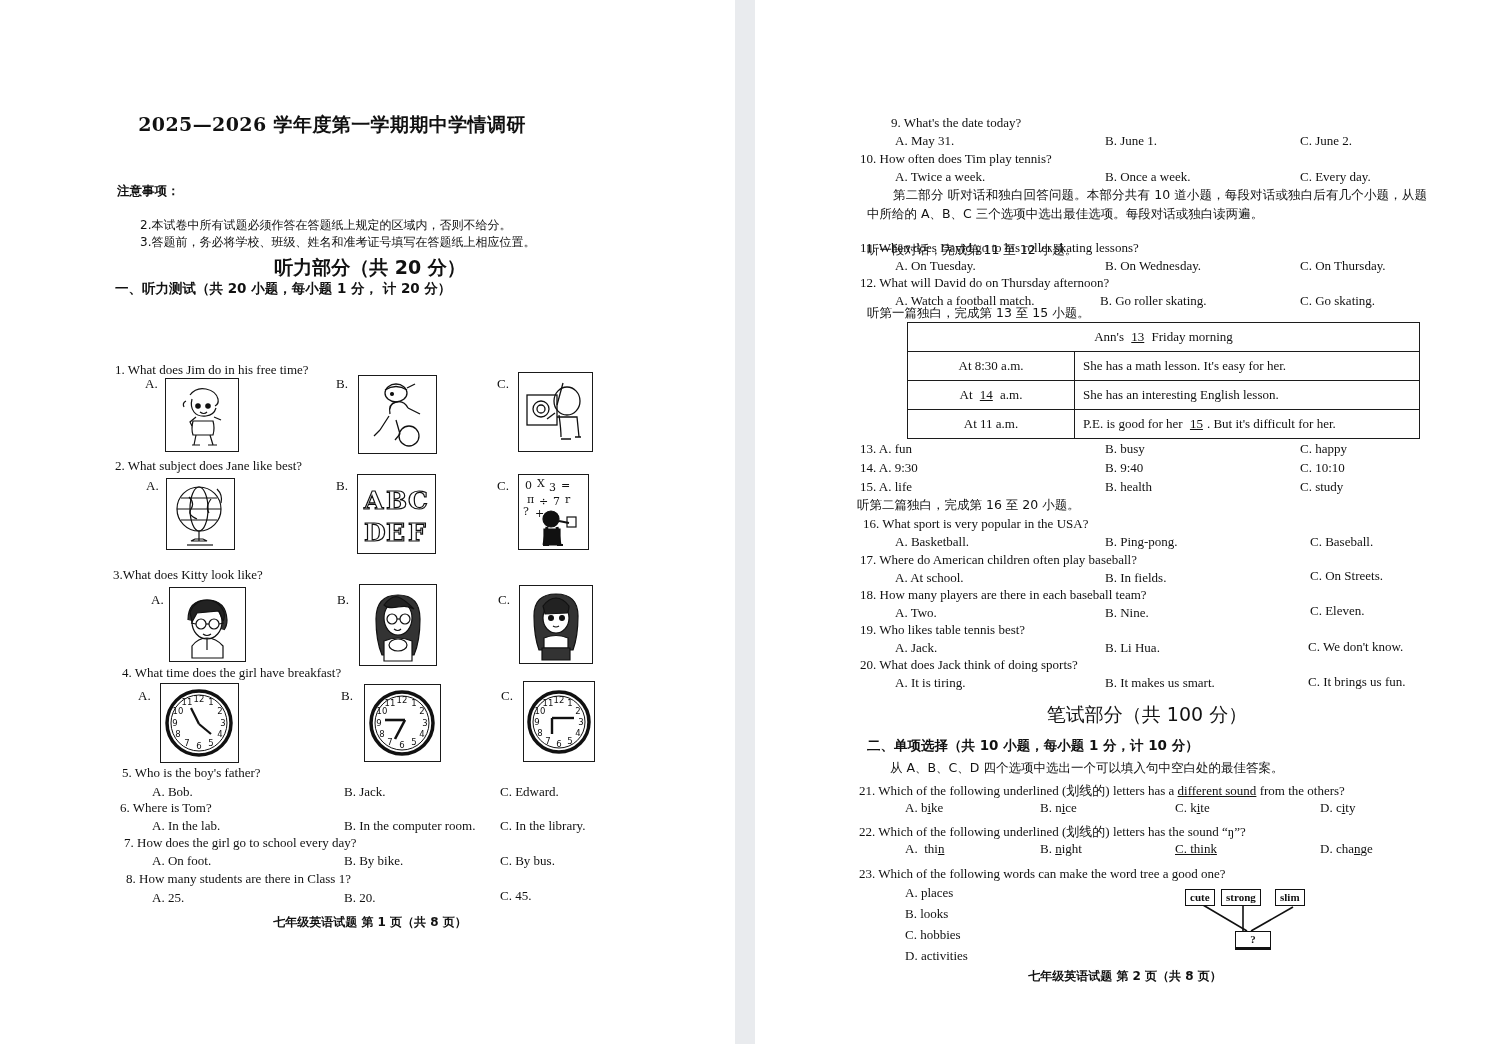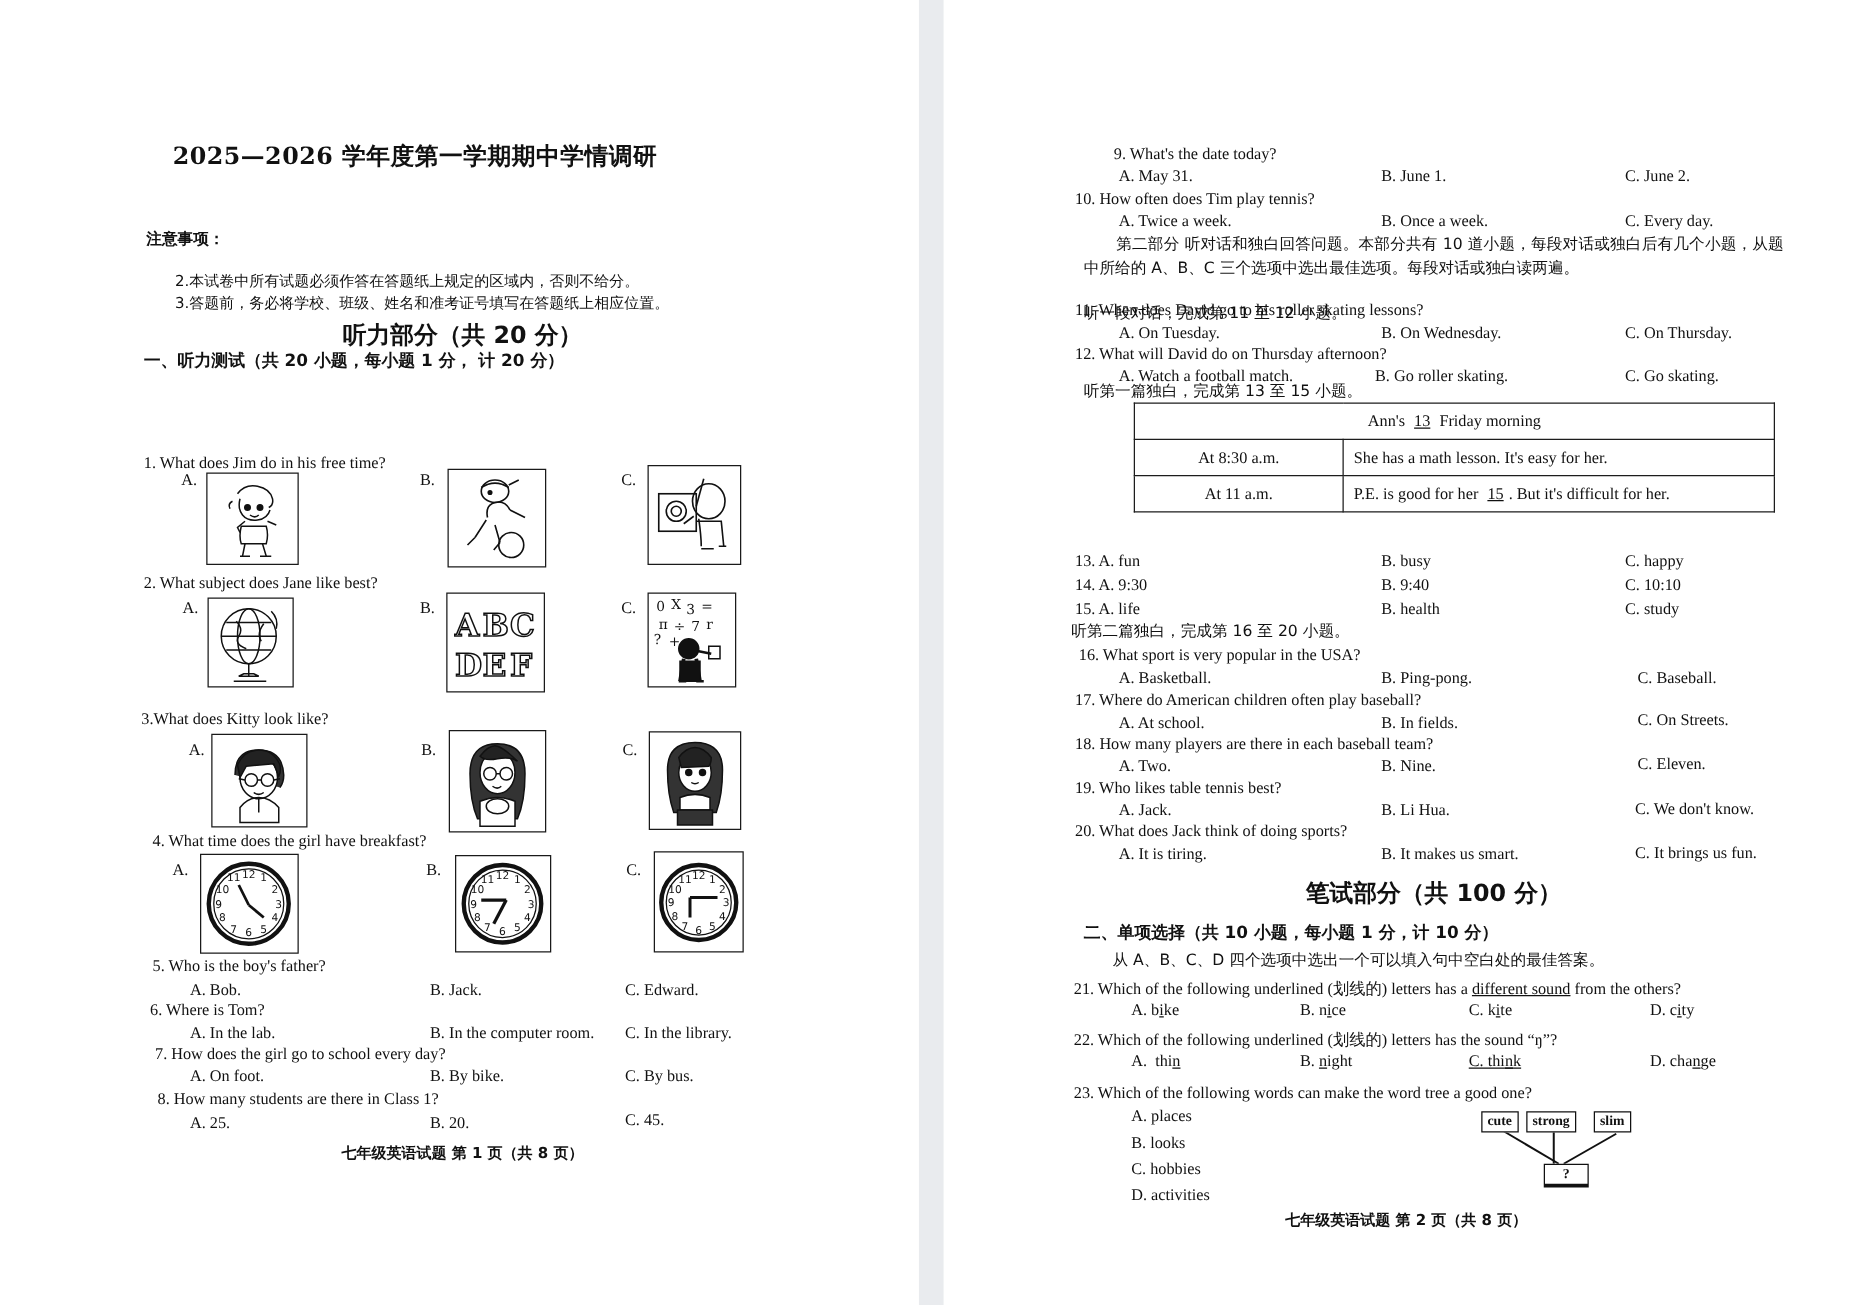--- a/index.html
+++ b/index.html
@@ -168,21 +168,21 @@
   td.sched-head { text-align: center; }
   td.sched-time { width: 150px; text-align: center; }
   .blank { text-decoration: underline; padding: 0 4px; }
 
   .written-head {
     position: absolute;
     left: 112px; width: 560px;
     text-align: center;
     top: 702px;
     font-size: 19px;
-    font-weight: bold;
+    font-weight: normal;
     font-family: "DejaVu Sans", sans-serif;
   }
   #section-two-heading {
     position: absolute;
     left: 112px; top: 737px;
     font-size: 13.5px;
     font-weight: bold;
     font-family: "DejaVu Sans", sans-serif;
     white-space: nowrap;
   }
@@ -549,20 +549,28 @@
           <span>Ann's</span>
           <span class="blank">13</span>
           <span>Friday morning</span>
         </td>
       </tr>
       <tr>
         <td class="sched-time">At 8:30 a.m.</td>
         <td>She has a math lesson. It's easy for her.</td>
       </tr>
       <tr>
+        <td class="sched-time">
+          <span>At</span>
+          <span class="blank">14</span>
+          <span>a.m.</span>
+        </td>
+        <td>She has an interesting English lesson.</td>
+      </tr>
+      <tr>
         <td class="sched-time">At 11 a.m.</td>
         <td>
           <span>P.E. is good for her</span>
           <span class="blank">15</span><span>. But it's difficult for her.</span>
         </td>
       </tr>
     </tbody>
       </table>
 
     <div class="opt" style="left:105px; top:441px;">

